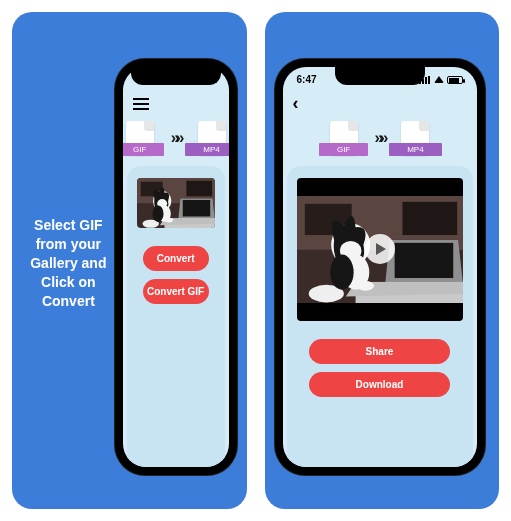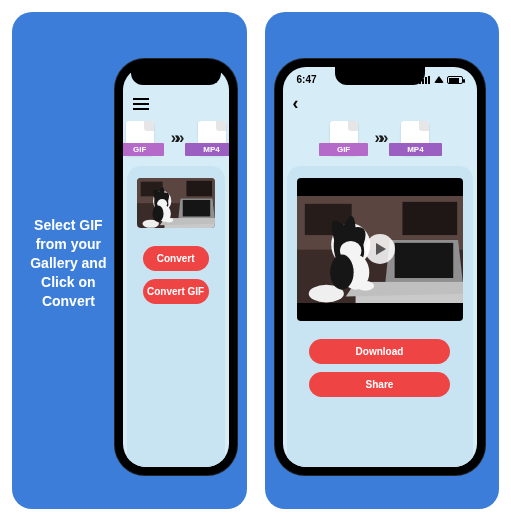--- a/index.html
+++ b/index.html
@@ -103,21 +103,21 @@
     display:flex; flex-direction:column; align-items:center;
   }
   .doc {
     width: 28px; height: 34px; background:#fff; border-radius:3px; position:relative;
     box-shadow: 0 1px 2px rgba(0,0,0,.15);
   }
   .doc::after { content:""; position:absolute; top:0; right:0; width:10px; height:10px; background:#e6e6e6; border-radius:0 3px 0 3px; }
   .tag {
     margin-top:-12px;
     font-size:8px;
-    font-weight:700;
+    font-weight:400;
     color:#fff;
     padding:2px 18px;
     border-radius:1px;
     position:relative;
     z-index:2;
   }
   .tag-gif { background:#b569c9; }
   .tag-mp4 { background:#9b5fc2; }
   .arrows { font-size:16px; font-weight:900; color:#1a1a1a; letter-spacing:-4px; }
   .content-card {
@@ -261,18 +261,18 @@
             <ellipse cx="30" cy="100" rx="18" ry="9" fill="#efefef"></ellipse>
             <ellipse cx="55" cy="50" rx="20" ry="22" fill="#f4f4f4"></ellipse>
             <path d="M38 45 Q30 15 48 30 Q58 10 60 32 Q75 30 68 50 Q72 70 55 72 Q35 72 38 45" fill="#161616"></path>
             <ellipse cx="55" cy="56" rx="11" ry="10" fill="#f4f4f4"></ellipse>
             <ellipse cx="60" cy="78" rx="14" ry="18" fill="#f4f4f4"></ellipse>
             <ellipse cx="46" cy="78" rx="12" ry="18" fill="#161616"></ellipse>
             <ellipse cx="70" cy="92" rx="9" ry="5" fill="#f4f4f4"></ellipse>
           </svg>
           <div class="play"></div>
         </div>
+        <div class="btn">Share</div>
         <div class="btn">Download</div>
-        <div class="btn">Share</div>
       </div>
     </div>
   </div>
 </div>
 
 </body></html>

